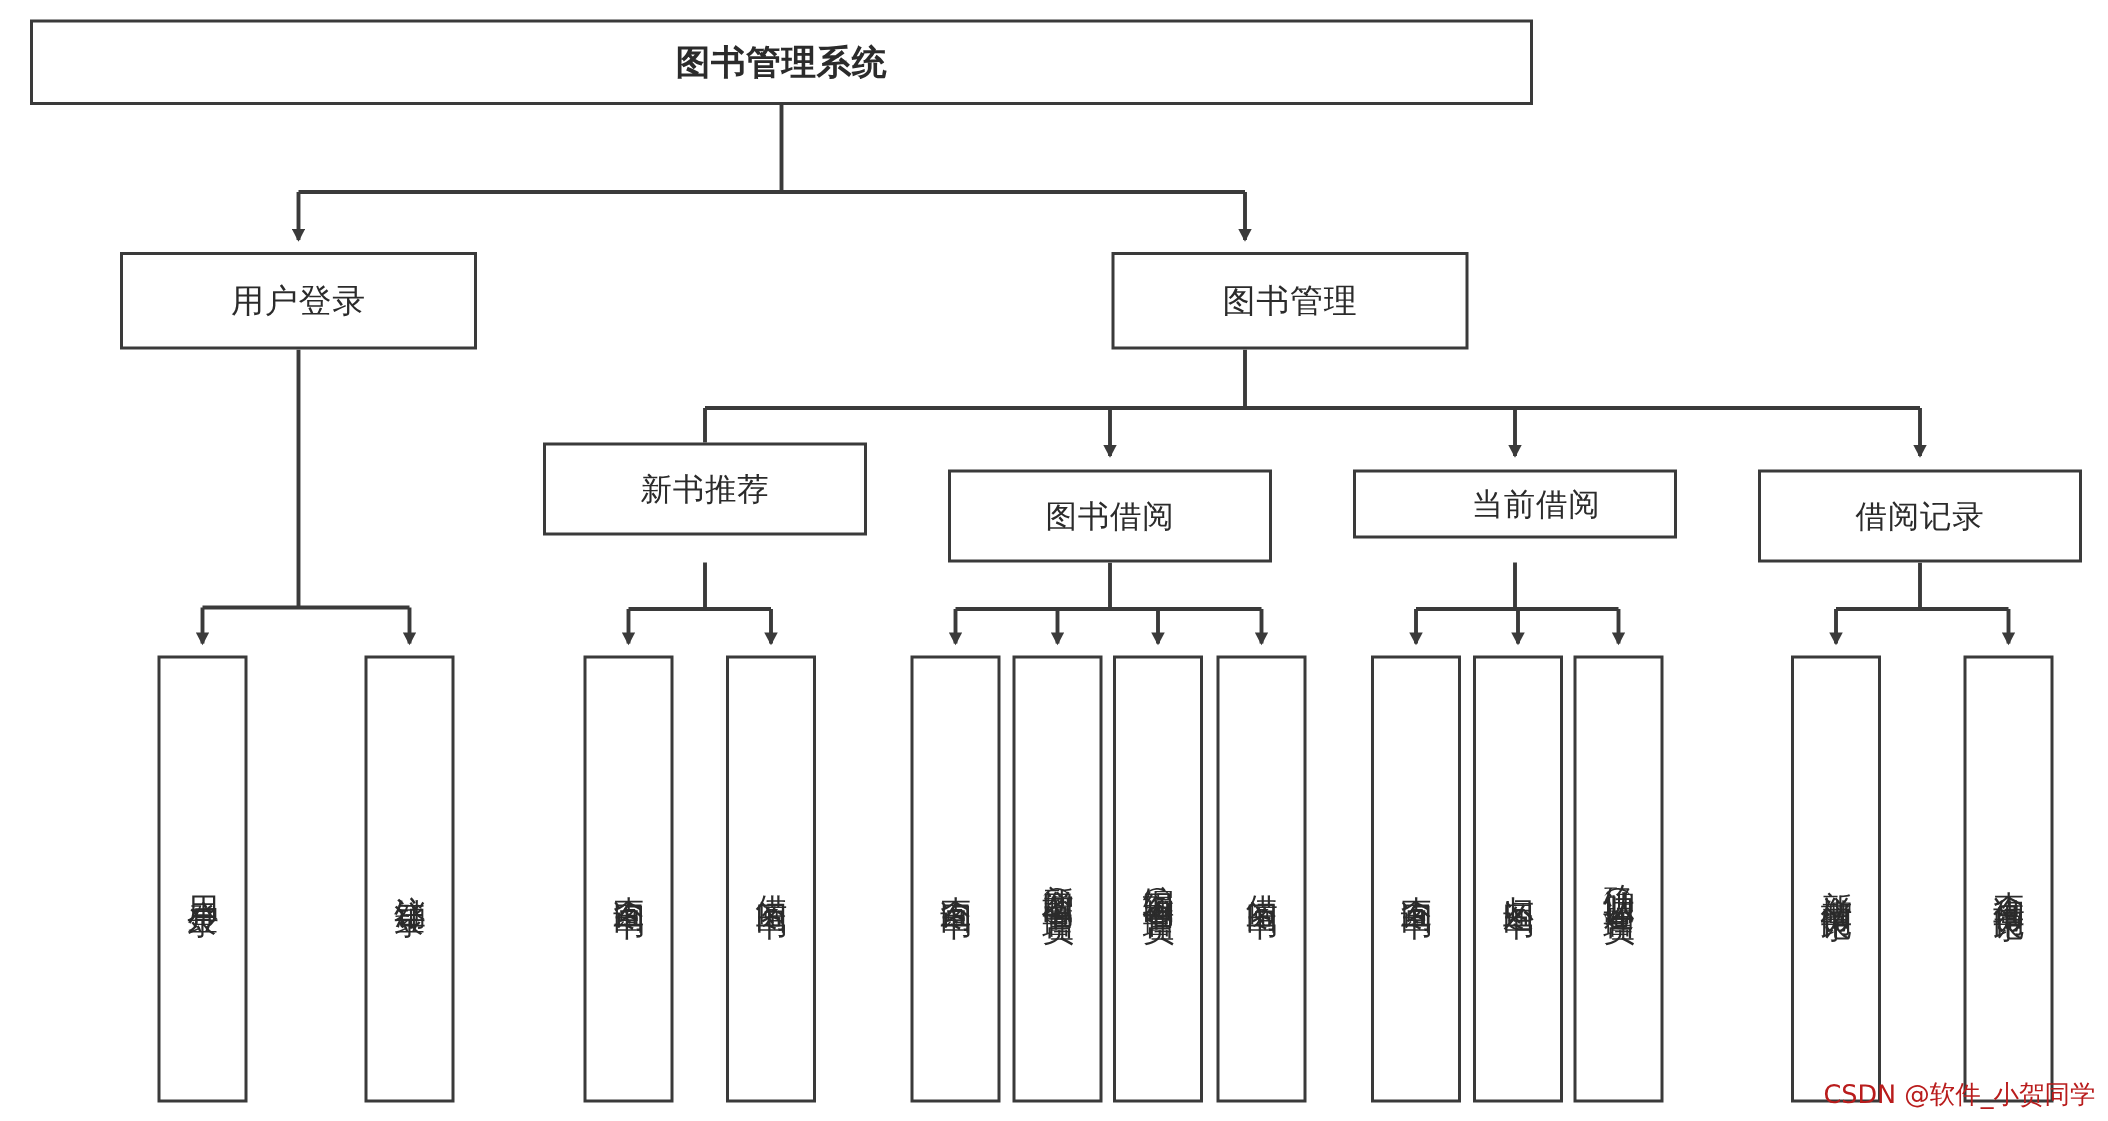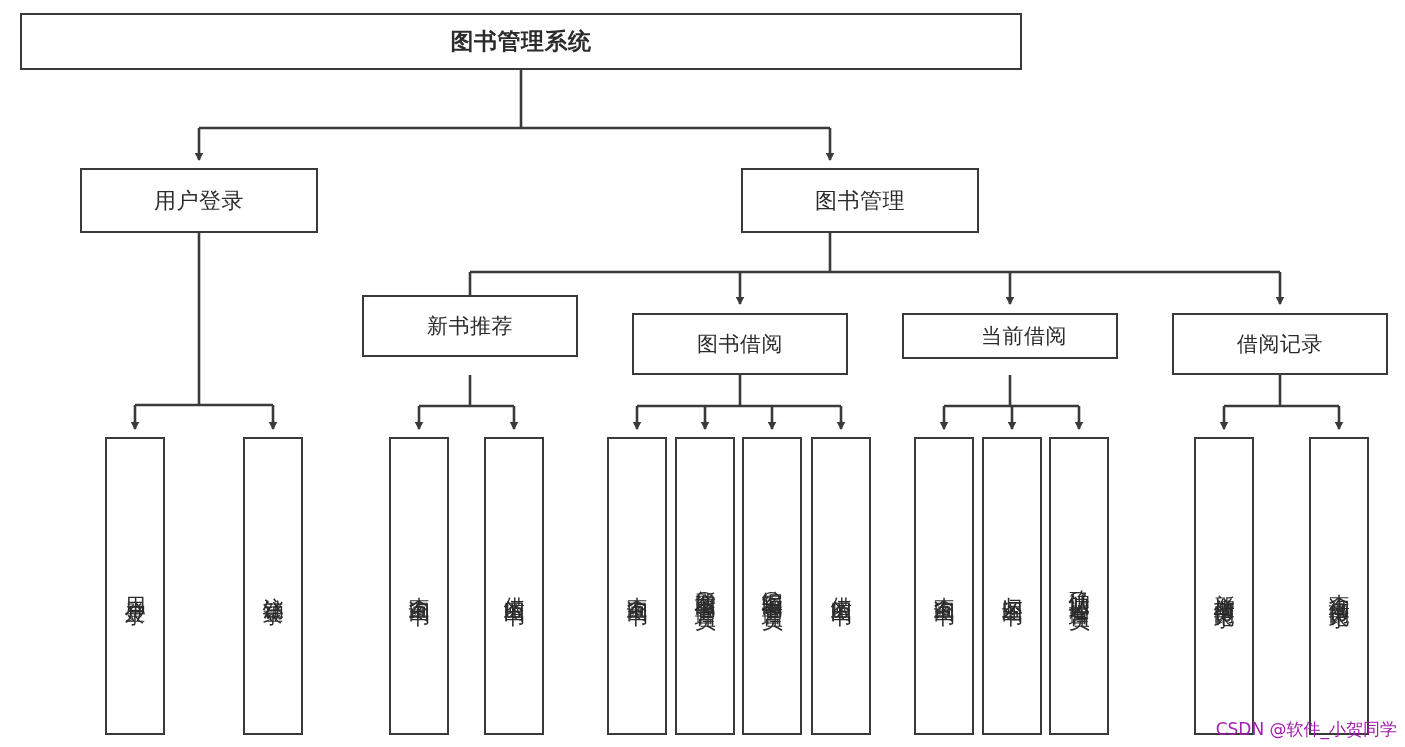--- a/index.html
+++ b/index.html
@@ -62,21 +62,21 @@
     text-orientation: upright;
     line-height: 1.08;
     letter-spacing: 3px;
     white-space: nowrap;
   }
   #watermark {
     position: absolute;
     right: 8px;
     bottom: 6px;
     font-size: 17px;
-    color: #a21caf;
+    color: #b91c1c;
     z-index: 5;
     white-space: nowrap;
     pointer-events: none;
   }
 </style>
 </head>
 <body>
 
 <div id="diagram-root">
 

